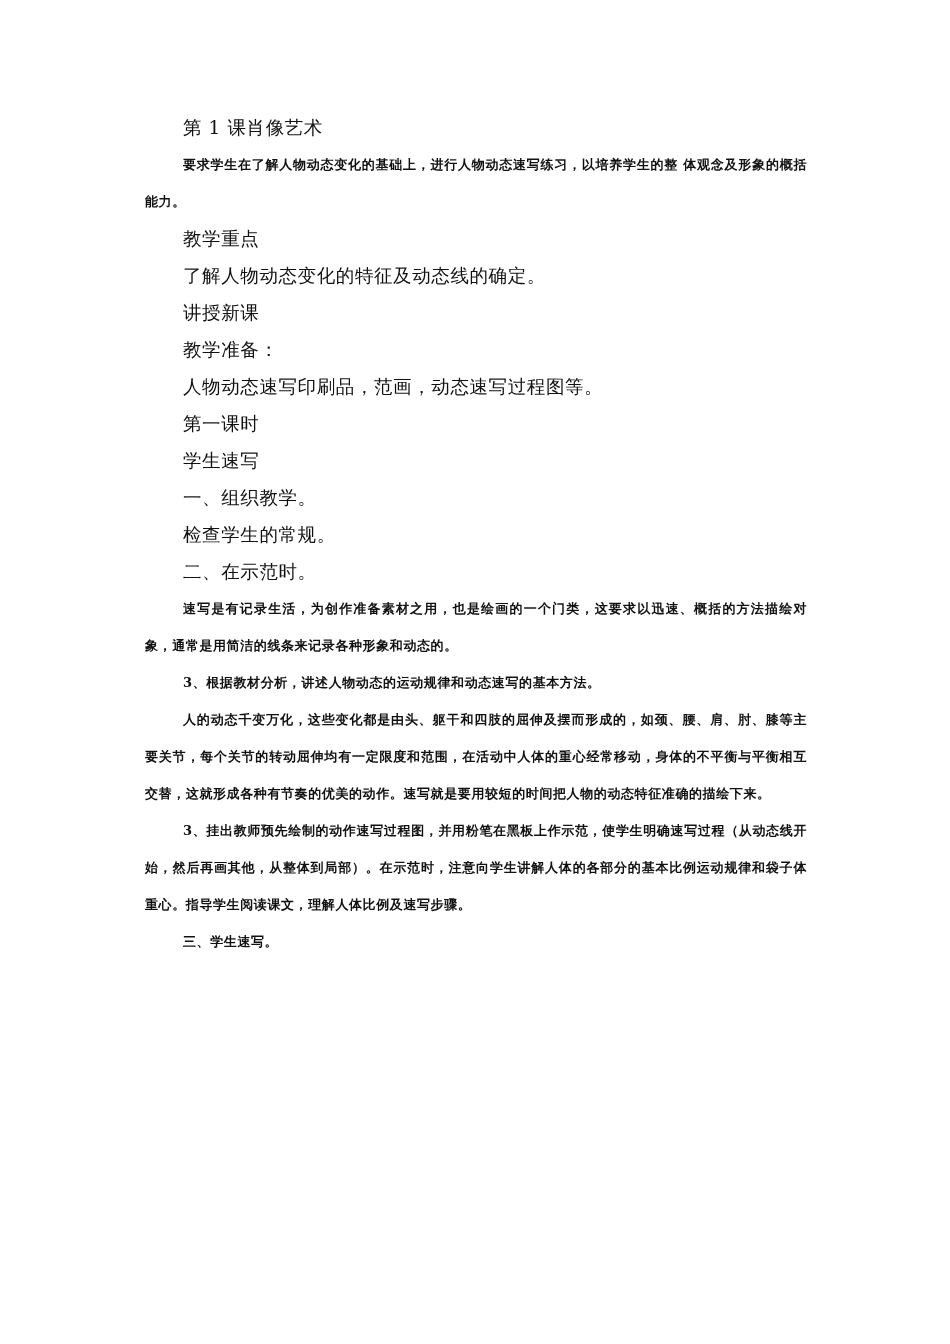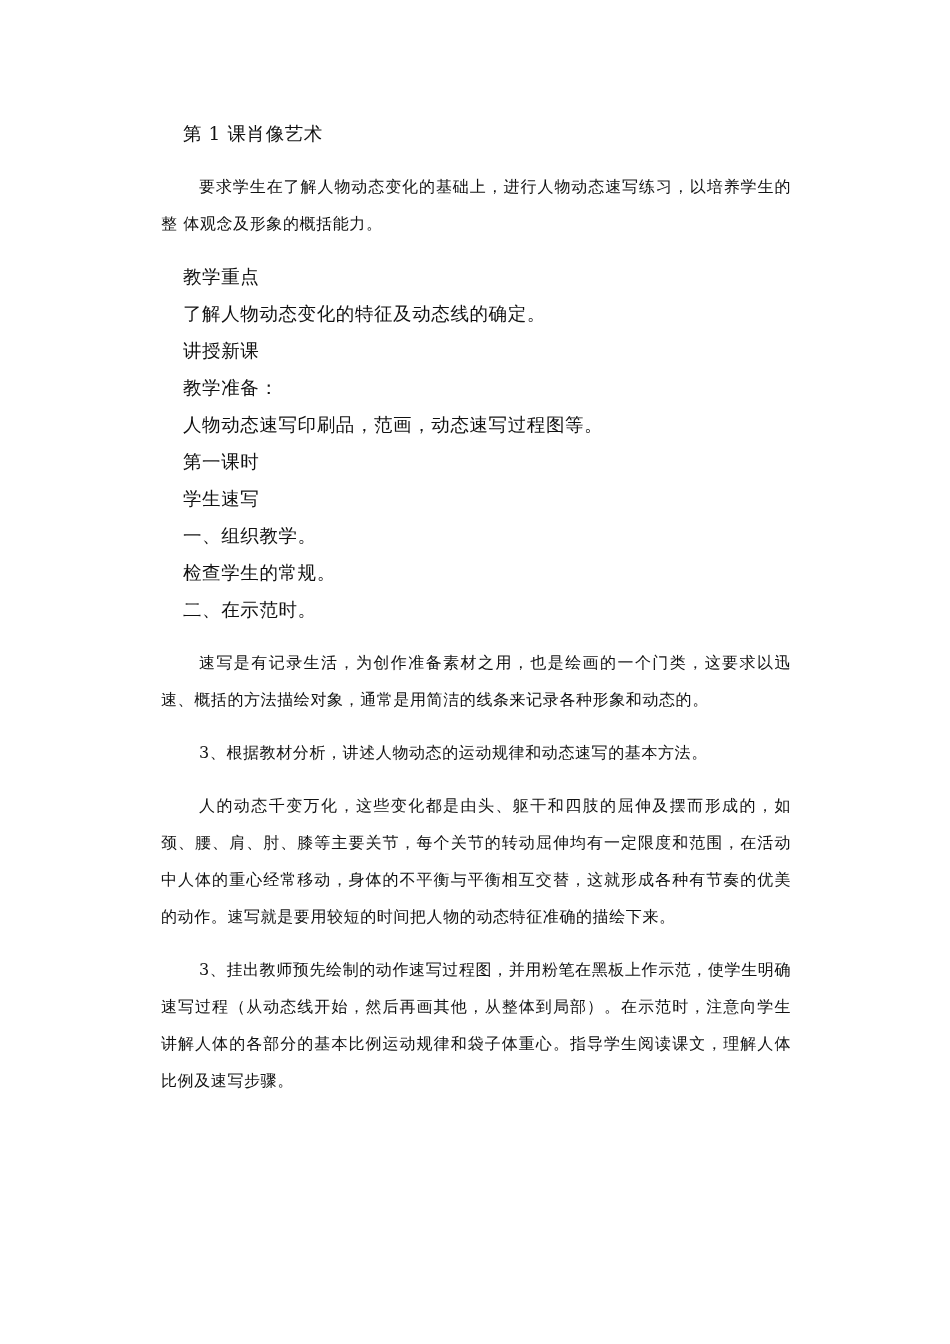--- a/index.html
+++ b/index.html
@@ -11,42 +11,43 @@
       width: 950px;
       height: 1344px;
       position: relative;
       overflow: hidden;
       font-family: "DejaVu Serif", "Liberation Serif", serif;
       color: #111111;
     }
     .page {
       position: absolute;
       left: 145px;
-      top: 115px;
+      top: 109px;
       width: 662px;
     }
     .line {
       font-size: 18.5px;
       line-height: 37px;
       margin: 0;
       white-space: nowrap;
       letter-spacing: 0.6px;
     }
     .indent {
       padding-left: 38px;
     }
     .para {
-      font-size: 16px;
+      font-size: 13px;
       line-height: 37px;
-      margin: 16px;
+      margin: 0;
       text-indent: 38px;
       text-align: justify;
       text-align-last: left;
       letter-spacing: 0.6px;
       word-break: break-all;
+      font-weight: bold;
     }
   </style>
 </head>
 <body>
 
 <div class="page">
   <p class="line indent">第 1 课肖像艺术</p>
   <p class="para">要求学生在了解人物动态变化的基础上，进行人物动态速写练习，以培养学生的整  体观念及形象的概括能力。</p>
   <p class="line indent">教学重点</p>
   <p class="line indent">了解人物动态变化的特征及动态线的确定。</p>
@@ -55,13 +56,14 @@
   <p class="line indent">人物动态速写印刷品，范画，动态速写过程图等。</p>
   <p class="line indent">第一课时</p>
   <p class="line indent">学生速写</p>
   <p class="line indent">一、组织教学。</p>
   <p class="line indent">检查学生的常规。</p>
   <p class="line indent">二、在示范时。</p>
   <p class="para">速写是有记录生活，为创作准备素材之用，也是绘画的一个门类，这要求以迅速、概括的方法描绘对象，通常是用简洁的线条来记录各种形象和动态的。</p>
   <p class="para">3、根据教材分析，讲述人物动态的运动规律和动态速写的基本方法。</p>
   <p class="para">人的动态千变万化，这些变化都是由头、躯干和四肢的屈伸及摆而形成的，如颈、腰、肩、肘、膝等主要关节，每个关节的转动屈伸均有一定限度和范围，在活动中人体的重心经常移动，身体的不平衡与平衡相互交替，这就形成各种有节奏的优美的动作。速写就是要用较短的时间把人物的动态特征准确的描绘下来。</p>
   <p class="para">3、挂出教师预先绘制的动作速写过程图，并用粉笔在黑板上作示范，使学生明确速写过程（从动态线开始，然后再画其他，从整体到局部）。在示范时，注意向学生讲解人体的各部分的基本比例运动规律和袋子体重心。指导学生阅读课文，理解人体比例及速写步骤。</p>
+  <p class="para">三、学生速写。</p>
 </div>
 
 </body></html>

